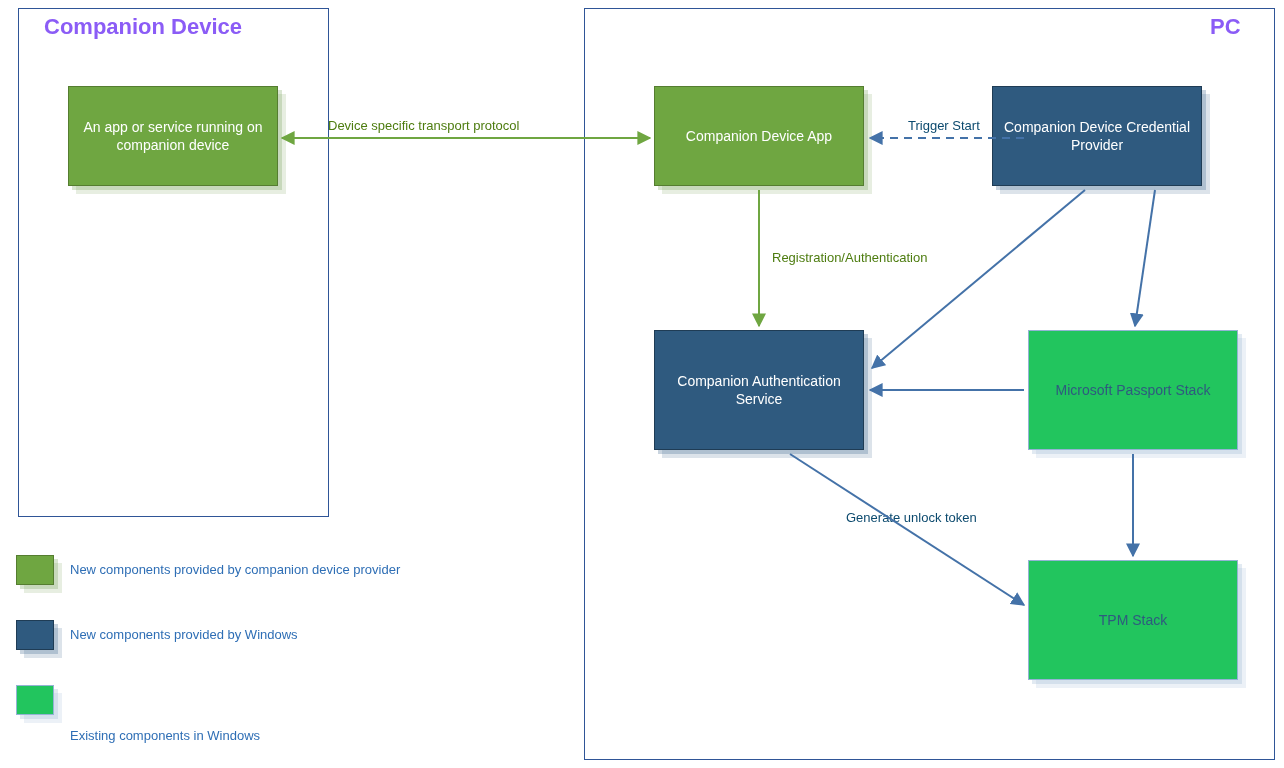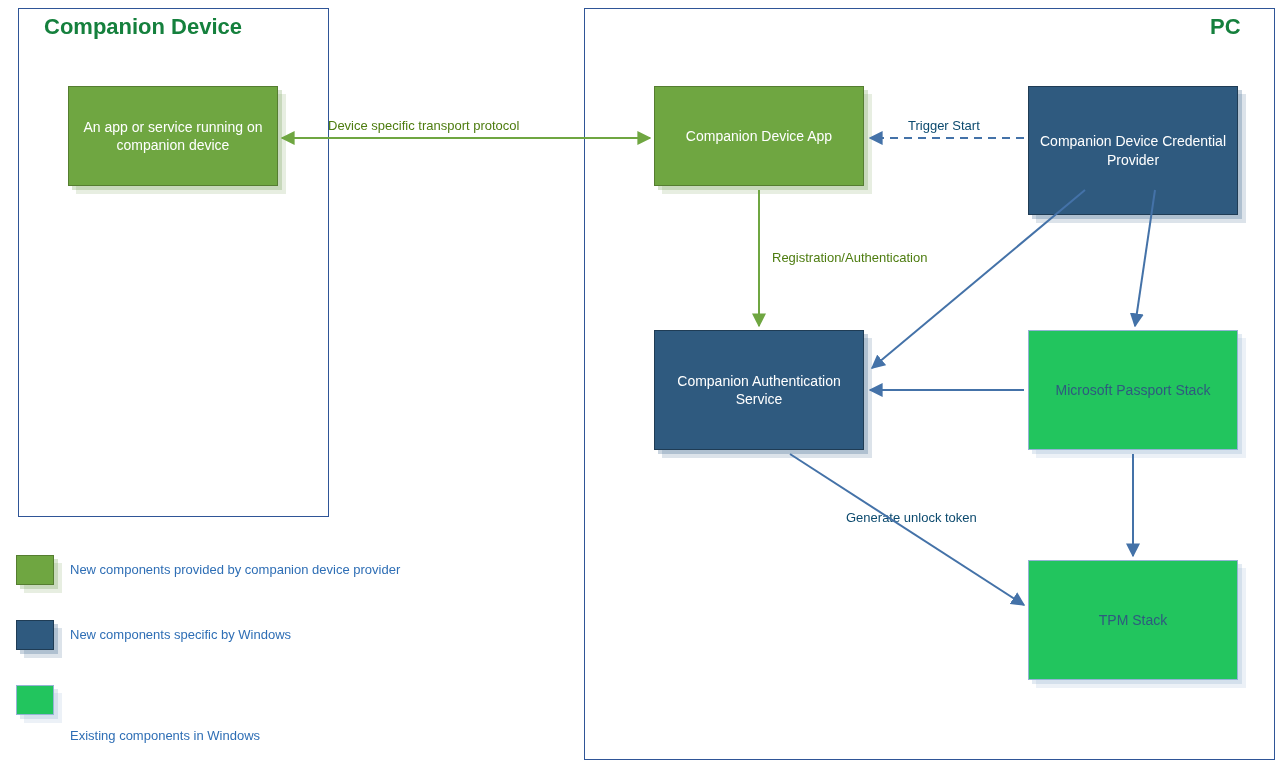--- a/index.html
+++ b/index.html
@@ -17,21 +17,21 @@
   }
   .region {
     position: absolute;
     border: 1.5px solid #2f5597;
     box-sizing: border-box;
   }
   .region-title {
     position: absolute;
     font-size: 22px;
     font-weight: 600;
-    color: #15803d;
+    color: #8b5cf6;
   }
   .node {
     position: absolute;
     display: flex;
     align-items: center;
     justify-content: center;
     text-align: center;
     color: #ffffff;
     font-size: 14px;
     line-height: 1.3;
@@ -87,33 +87,33 @@
   <div class="region" style="left:18px; top:8px; width:311px; height:509px;"></div>
   <div class="region-title" style="left:44px; top:14px;">Companion Device</div>
 
   <div class="region" style="left:584px; top:8px; width:691px; height:752px;"></div>
   <div class="region-title" style="left:1210px; top:14px;text-align:right;">PC</div>
 
   <div class="node node-green" style="left:68px; top:86px; width:210px; height:100px;">An app or service running on companion device</div>
 
   <div class="node node-green" style="left:654px; top:86px; width:210px; height:100px;">Companion Device App</div>
 
-  <div class="node node-darkblue" style="left:1028px; top:86px; width:210px; height:129px;">Companion Device Credential Provider</div>
+  <div class="node node-darkblue" style="left:992px; top:86px; width:210px; height:100px;">Companion Device Credential Provider</div>
 
   <div class="node node-darkblue" style="left:654px; top:330px; width:210px; height:120px;">Companion Authentication Service</div>
 
   <div class="node node-lightblue" style="left:1028px; top:330px; width:210px; height:120px;">Microsoft Passport Stack</div>
 
   <div class="node node-lightblue" style="left:1028px; top:560px; width:210px; height:120px;">TPM Stack</div>
 
   <div class="legend-swatch node-green" style="left:16px; top:555px;"></div>
   <div class="legend-text" style="left:70px; top:562px;">New components provided by companion device provider</div>
 
   <div class="legend-swatch node-darkblue" style="left:16px; top:620px;"></div>
-  <div class="legend-text" style="left:70px; top:627px;">New components specific by Windows</div>
+  <div class="legend-text" style="left:70px; top:627px;">New components provided by Windows</div>
 
   <div class="legend-swatch node-lightblue" style="left:16px; top:685px;"></div>
   <div class="legend-text" style="left:70px; top:692px;margin-top:36px;">Existing components in Windows</div>
 
   <div class="edge-label label-green" style="left:328px; top:118px;">Device specific transport protocol</div>
 
   <div class="edge-label label-blue" style="left:908px; top:118px;">Trigger Start</div>
 
   <div class="edge-label label-green" style="left:772px; top:250px;">Registration/Authentication</div>
 

